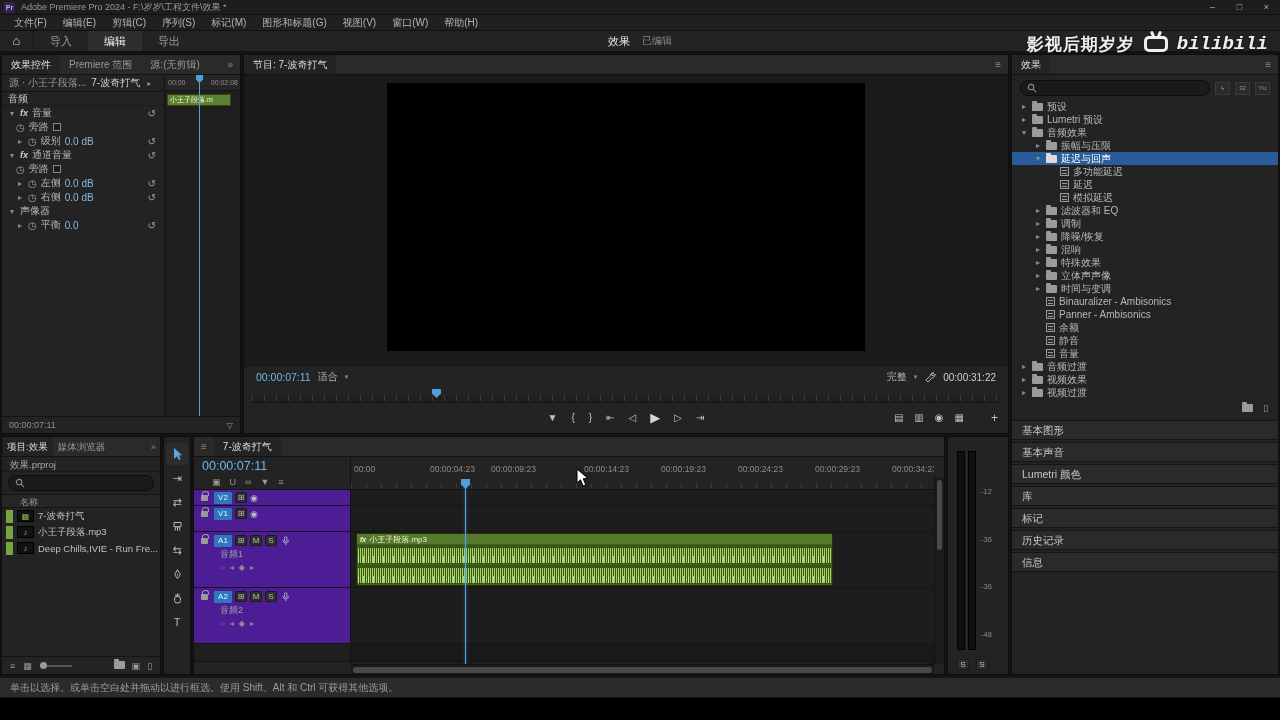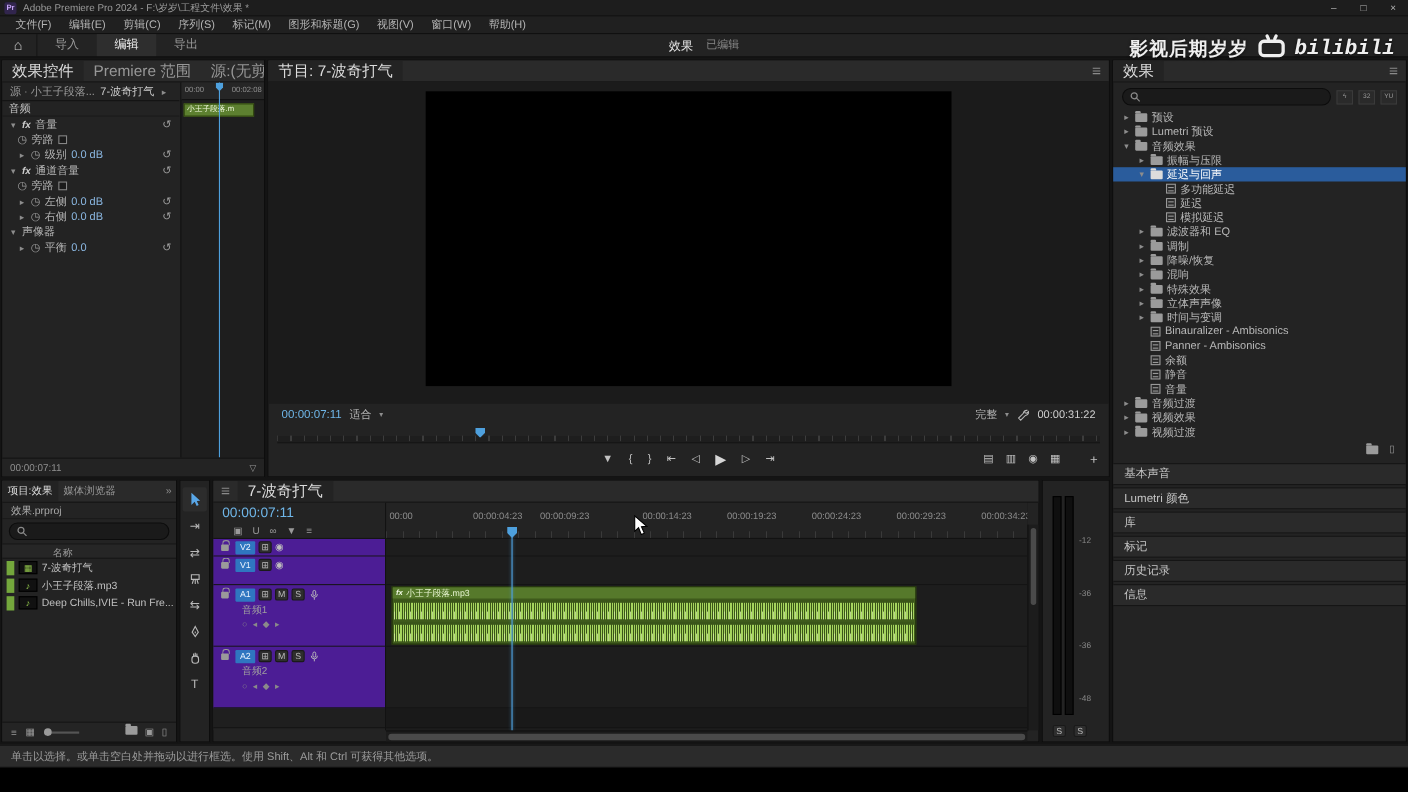--- a/index.html
+++ b/index.html
@@ -28,21 +28,21 @@
 .watermark{position:absolute;right:12px;top:31px;height:26px;display:flex;align-items:center;gap:9px;z-index:60;color:#fff;opacity:.93;font-family:Liberation Mono, monospace;}
 .wm-text{font-size:17px;font-weight:bold;letter-spacing:1px;text-shadow:0 1px 3px rgba(0,0,0,.7);}
 .wm-tv{width:24px;height:16px;border:3px solid #fff;border-radius:5px;position:relative;}
 .wm-tv::before,.wm-tv::after{content:"";position:absolute;top:-8px;width:3px;height:6px;background:#fff;border-radius:2px;}
 .wm-tv::before{left:4px;transform:rotate(-25deg);}
 .wm-tv::after{right:4px;transform:rotate(25deg);}
 .wm-brand{font-size:19px;font-weight:bold;font-style:italic;text-shadow:0 1px 3px rgba(0,0,0,.7);}
 
 
 .panel{position:absolute;background:#232323;border:1px solid #0d0d0d;}
-.ptabs{height:20px;background:#2a2a2a;border-bottom:1px solid #121212;display:flex;align-items:stretch;font-size:14px;color:#979797;overflow:hidden;}
+.ptabs{height:20px;background:#2a2a2a;border-bottom:1px solid #121212;display:flex;align-items:stretch;font-size:10px;color:#979797;overflow:hidden;}
 .ptab{padding:0 9px;line-height:19px;white-space:nowrap;}
 .ptab.active{background:#232323;color:#dcdcdc;}
 .pmenu{margin-left:auto;padding:0 7px;line-height:19px;color:#8a8a8a;}
 
 
 .ec-body{position:absolute;top:20px;left:0;right:0;bottom:17px;}
 .ec-src{height:17px;display:flex;align-items:center;gap:5px;padding:0 7px;font-size:10px;border-bottom:1px solid #131313;color:#9a9a9a;margin-right:77px;}
 .ec-seq{color:#cfcfcf;}
 .ec-rows{margin-right:77px;}
 .ec-row{height:14px;display:flex;align-items:center;gap:4px;padding-left:6px;font-size:10px;color:#b5b5b5;}
@@ -99,21 +99,21 @@
 .trow.sel .folder,.trow.sel .folder::before{background:#dcdcdc;}
 .fxbox{width:9px;height:9px;border:1px solid #999;flex:none;position:relative;background:#2a2a2a;}
 .fxbox::before{content:"";position:absolute;left:1px;right:1px;top:2px;height:1px;background:#999;box-shadow:0 3px 0 #999;}
 .fx-foot{display:flex;justify-content:flex-end;gap:10px;padding:4px 10px 3px;align-items:center;color:#9a9a9a;font-size:9px;}
 .stack{margin-top:4px;}
 .stackbar{height:20px;background:#2a2a2a;border-top:1px solid #151515;border-bottom:1px solid #151515;margin-bottom:2px;line-height:19px;padding-left:10px;font-size:10.5px;color:#c6c6c6;}
 
 
 .pj-file{height:15px;line-height:15px;padding-left:8px;font-size:9.5px;color:#a9a9a9;border-bottom:1px solid #1a1a1a;}
 .pj-search{margin:3px 6px;}
-.pj-colhead{height:14px;line-height:14px;padding-left:46px;font-size:9px;color:#9a9a9a;border-top:1px solid #161616;border-bottom:1px solid #161616;background:#262626;}
+.pj-colhead{height:14px;line-height:14px;padding-left:18px;font-size:9px;color:#9a9a9a;border-top:1px solid #161616;border-bottom:1px solid #161616;background:#262626;}
 .pj-row{height:16px;display:flex;align-items:center;gap:4px;padding-left:4px;font-size:9.5px;color:#c0c0c0;}
 .pchip{width:7px;height:13px;background:#74a73c;flex:none;}
 .thumb{width:17px;height:12px;background:#111;border:1px solid #000;flex:none;display:flex;align-items:center;justify-content:center;font-size:8px;color:#8fc24a;}
 .pj-name{overflow:hidden;white-space:nowrap;text-overflow:ellipsis;}
 .pj-foot{position:absolute;left:0;right:0;bottom:0;height:18px;border-top:1px solid #141414;display:flex;align-items:center;gap:8px;padding:0 8px;color:#9a9a9a;font-size:9px;background:#242424;}
 .zslider{width:32px;height:2px;background:#555;position:relative;}
 .zknob{position:absolute;left:0;top:-3px;width:7px;height:7px;border-radius:50%;background:#9a9a9a;}
 .pj-foot .rgt{margin-left:auto;display:flex;gap:7px;}
 
 
@@ -474,20 +474,21 @@
           <span class="tw">▸</span>
           <span class="folder"></span>
           <span>视频过渡</span>
         </div>
     </div>
     <div class="fx-foot">
       <span class="folder"></span>
       <span>▯</span>
     </div>
     <div class="stack">
+      <div class="stackbar">基本图形</div>
       <div class="stackbar">基本声音</div>
       <div class="stackbar">Lumetri 颜色</div>
       <div class="stackbar">库</div>
       <div class="stackbar">标记</div>
       <div class="stackbar">历史记录</div>
       <div class="stackbar">信息</div>
     </div>
   </div>
 
   <div class="panel" style="left:1px;top:436px;width:160px;height:239px;">

